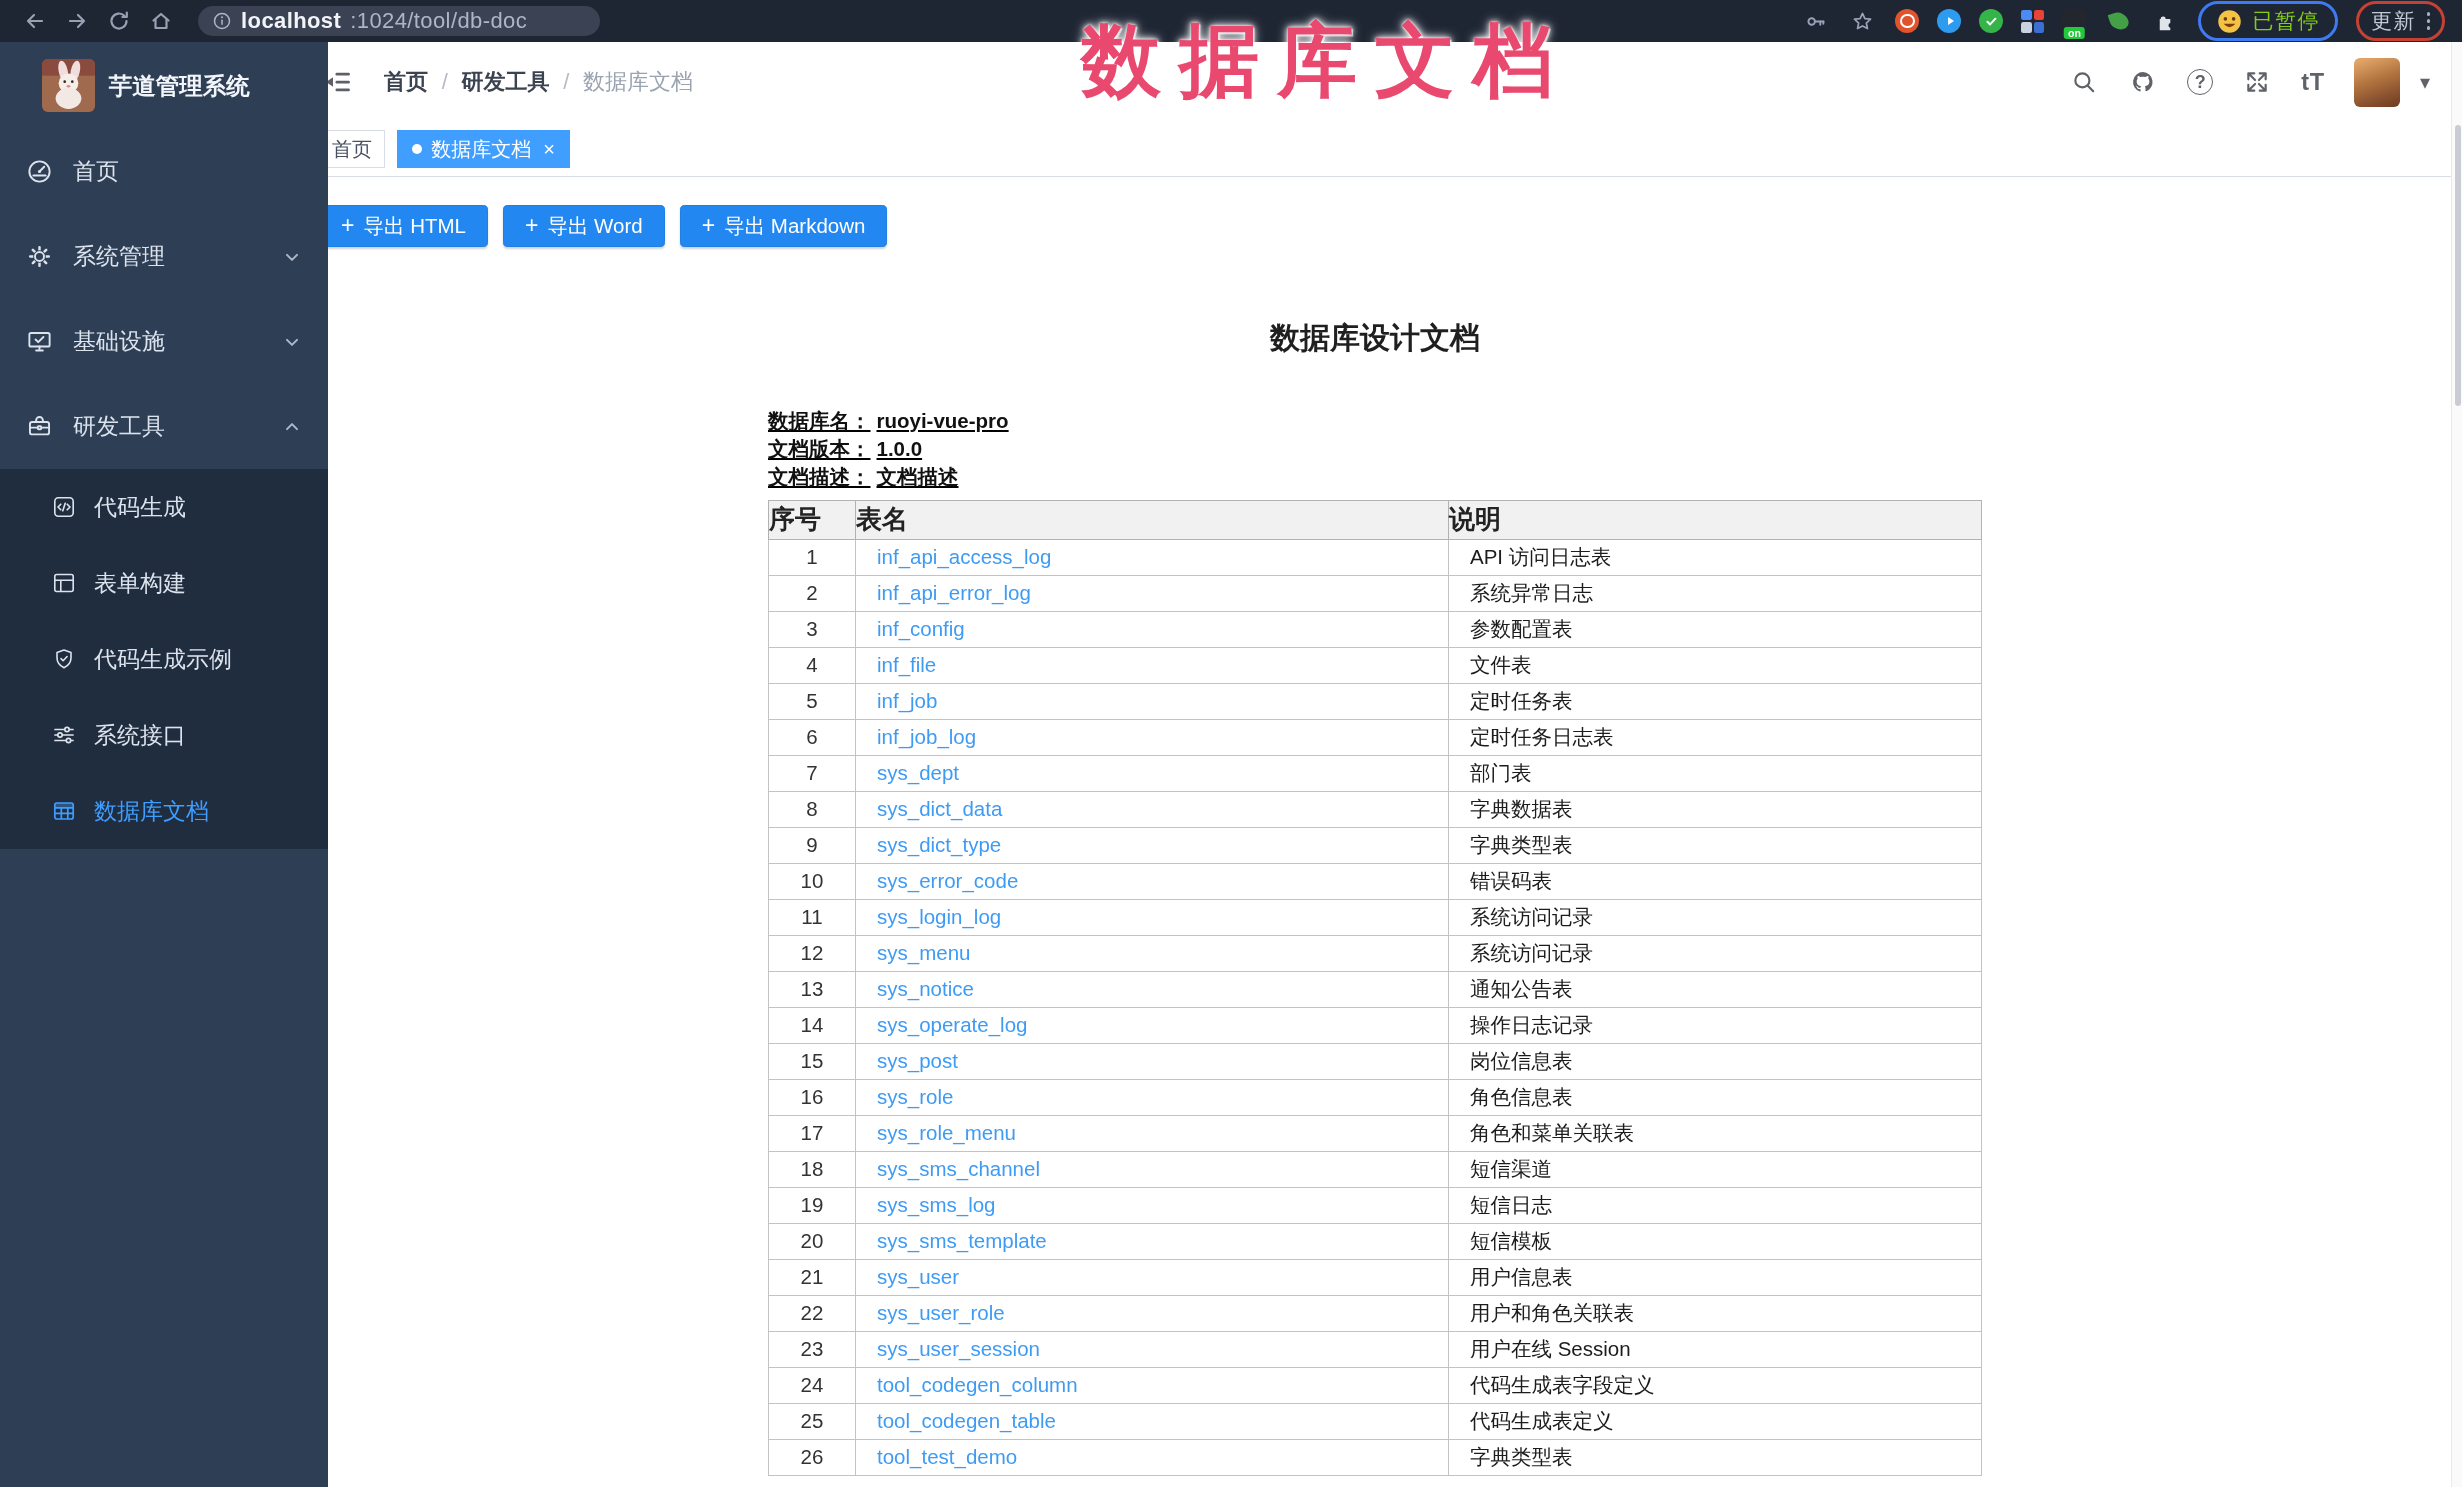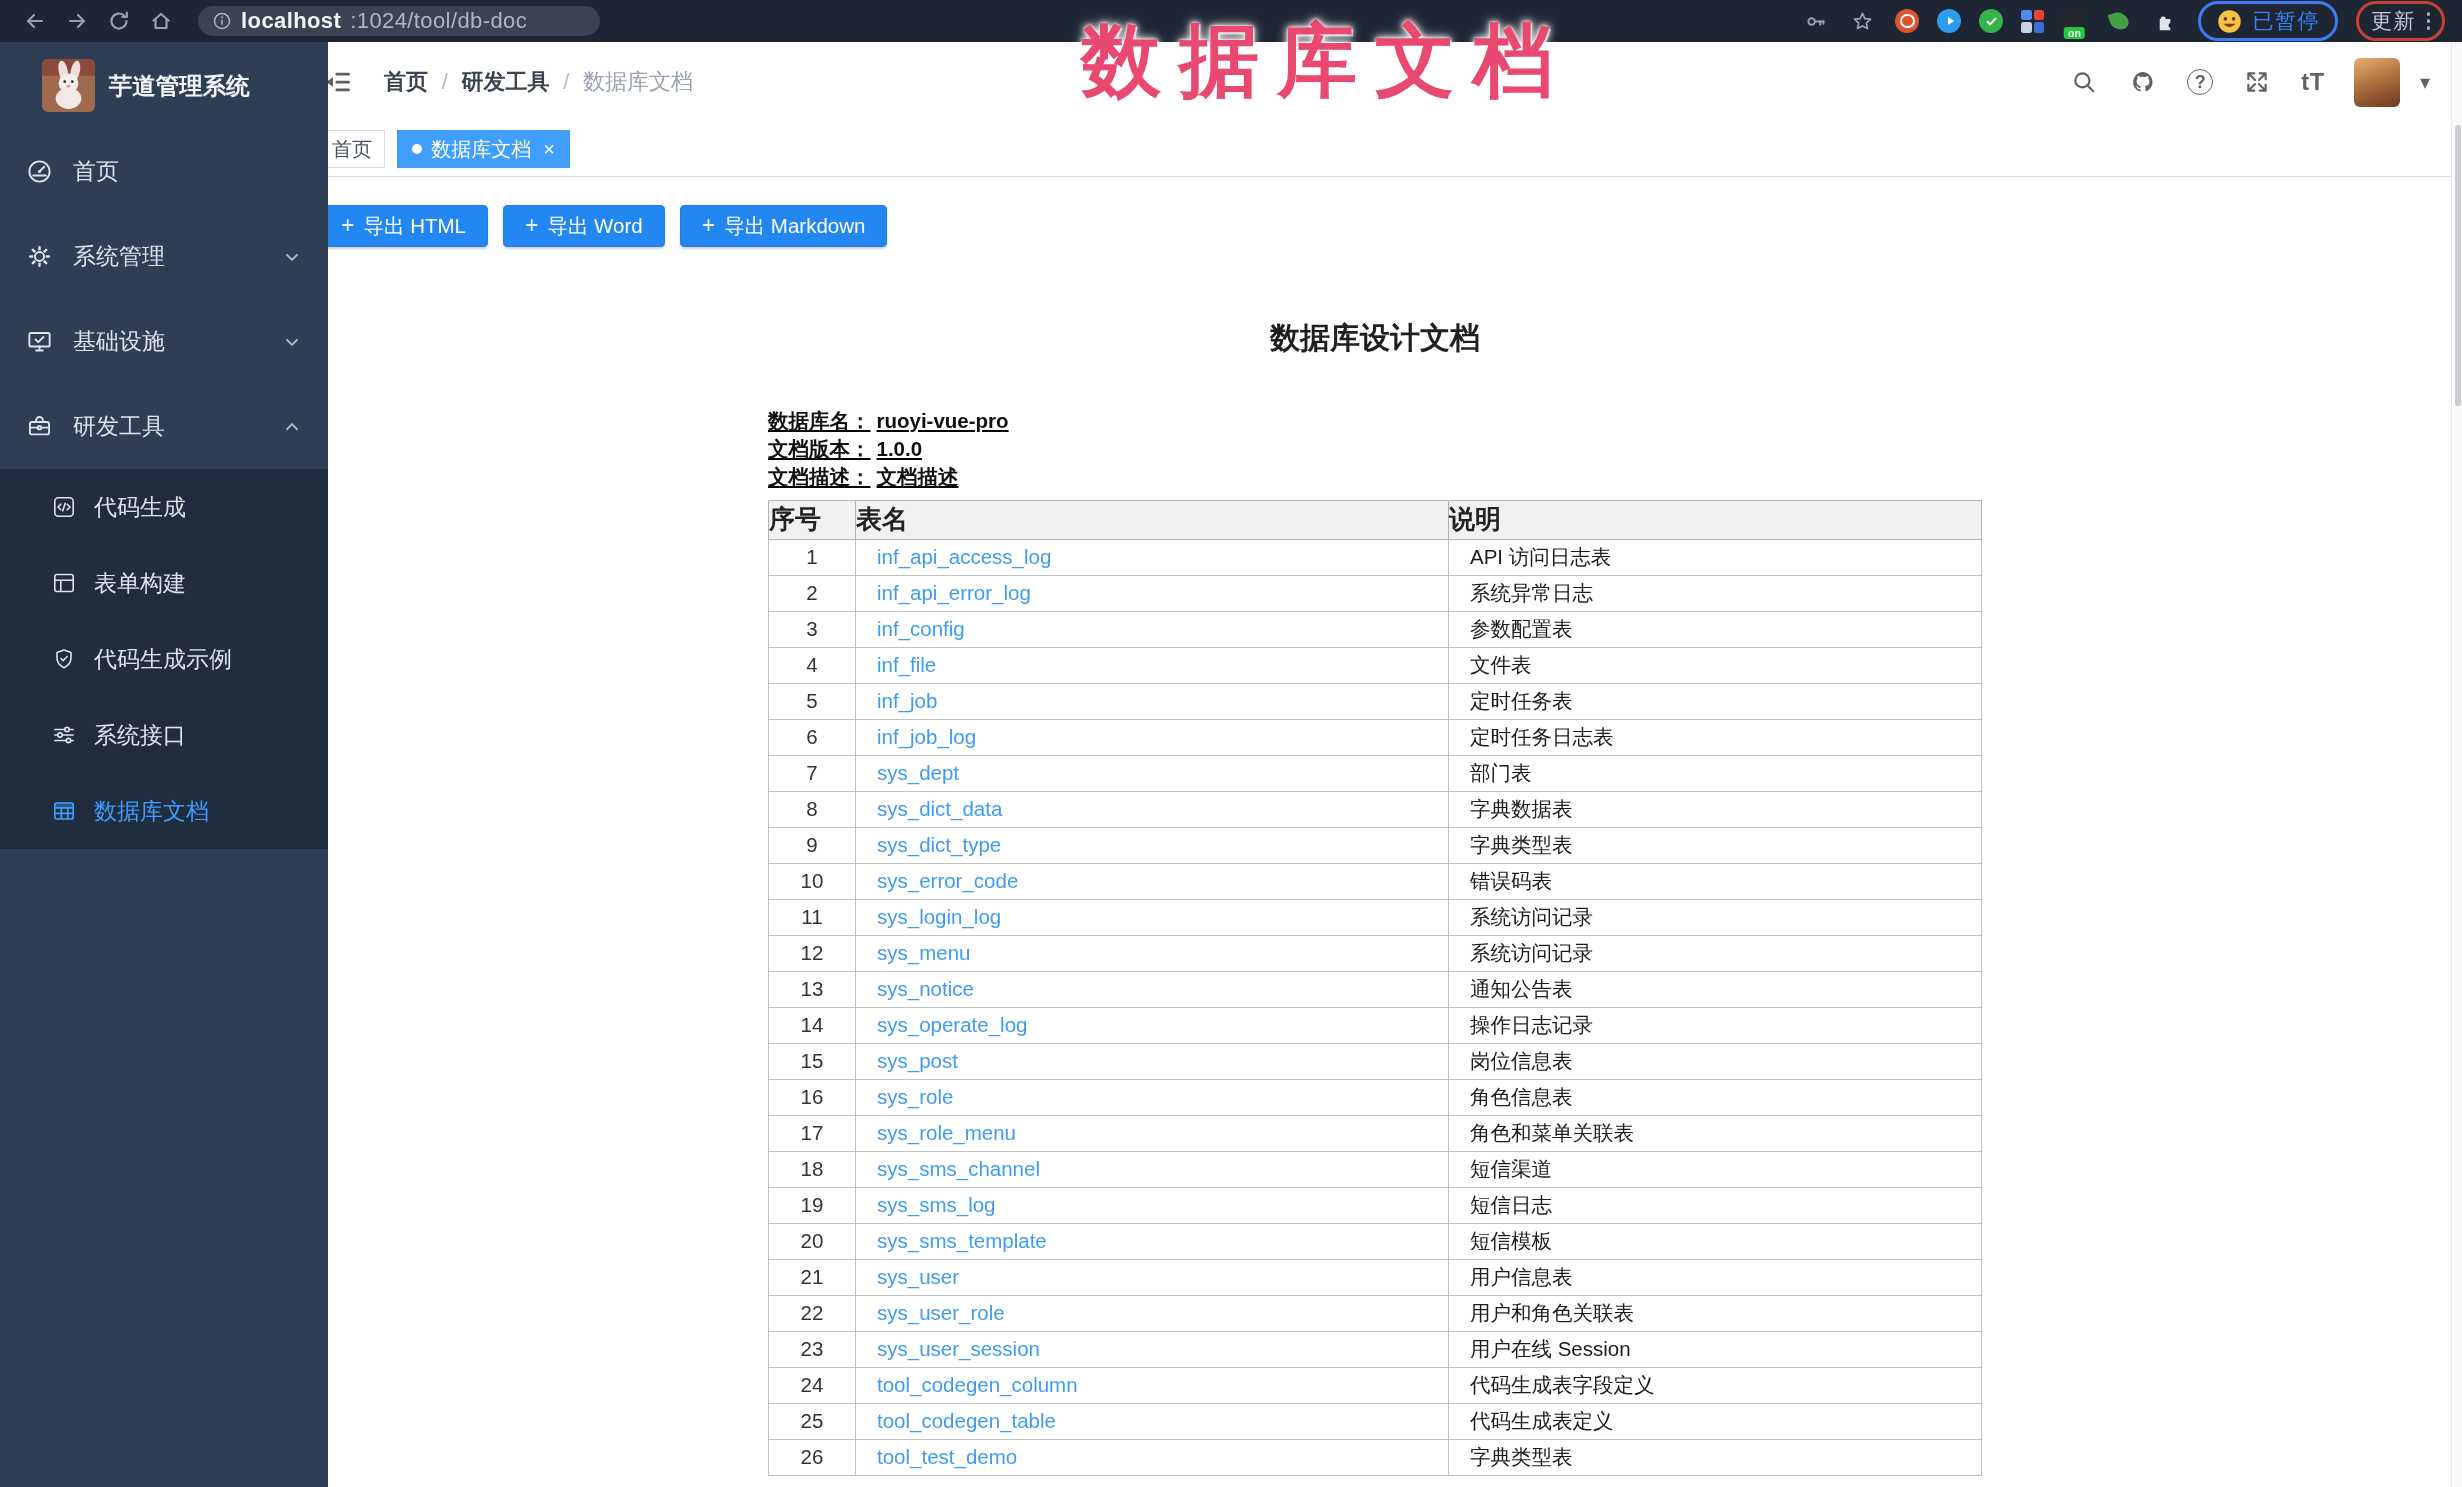--- a/index.html
+++ b/index.html
@@ -32,21 +32,21 @@
   .ext-grid i { border-radius:2.3px; }
   .ext-tm { width:24px; height:24px; background:#23262d; border-radius:4.6px; position:relative; display:flex; flex-direction:row; justify-content:center; gap:3px; padding:0 4.6px; }
   .ext-tm i { height:2.3px; background:#9aa3b2; border-radius:1.5px; }
   .ext-on { position:absolute; left:50%; transform:translateX(-50%); bottom:-6px; background:#23c83c;
     color:#fff; font-size:10.6px; font-weight:700; line-height:12px; padding:0 3.8px; border-radius:3px; }
   .ext-leaf { width:18px; height:18px; background:#43a047; border-radius:4% 70% 40% 70%; transform:rotate(-18deg); }
   .annot-ring-blue { display:flex; align-items:center; gap:9px; padding:3px 15px;
     border:3px solid #3e7bf2; border-radius:30px; }
   .annot-ring-red { display:flex; align-items:center; gap:10.6px; padding:3px 12px;
     border:3px solid #c44134; border-radius:30px; margin-right:3px; }
-  .paused-label { color:#3b82f6; font-size:21px; letter-spacing:1.5px; }
+  .paused-label { color:#84cc16; font-size:21px; letter-spacing:1.5px; }
   .update-label { color:#c2c9d6; font-size:21px; letter-spacing:1.5px; }
   .dots-icon { display:flex; flex-direction:column; gap:3px; }
   .dots-icon i { width:3.8px; height:3.8px; border-radius:50%; background:#aab2c2; }
 
   
   .sidebar { position:absolute; left:0; top:42px; width:328px; height:1446px; background:#2e3e55; z-index:2; }
   .logo-row { height:87px; display:flex; align-items:center; padding-left:42px; gap:13.7px; }
   .logo-avatar { width:53px; height:53px; border-radius:6px; overflow:hidden; flex:0 0 auto; }
   .logo-title { color:#f2f5fa; font-size:23.5px; font-weight:700; }
   .menu-item { height:85px; display:flex; align-items:center; padding:0 26px; gap:20px;

